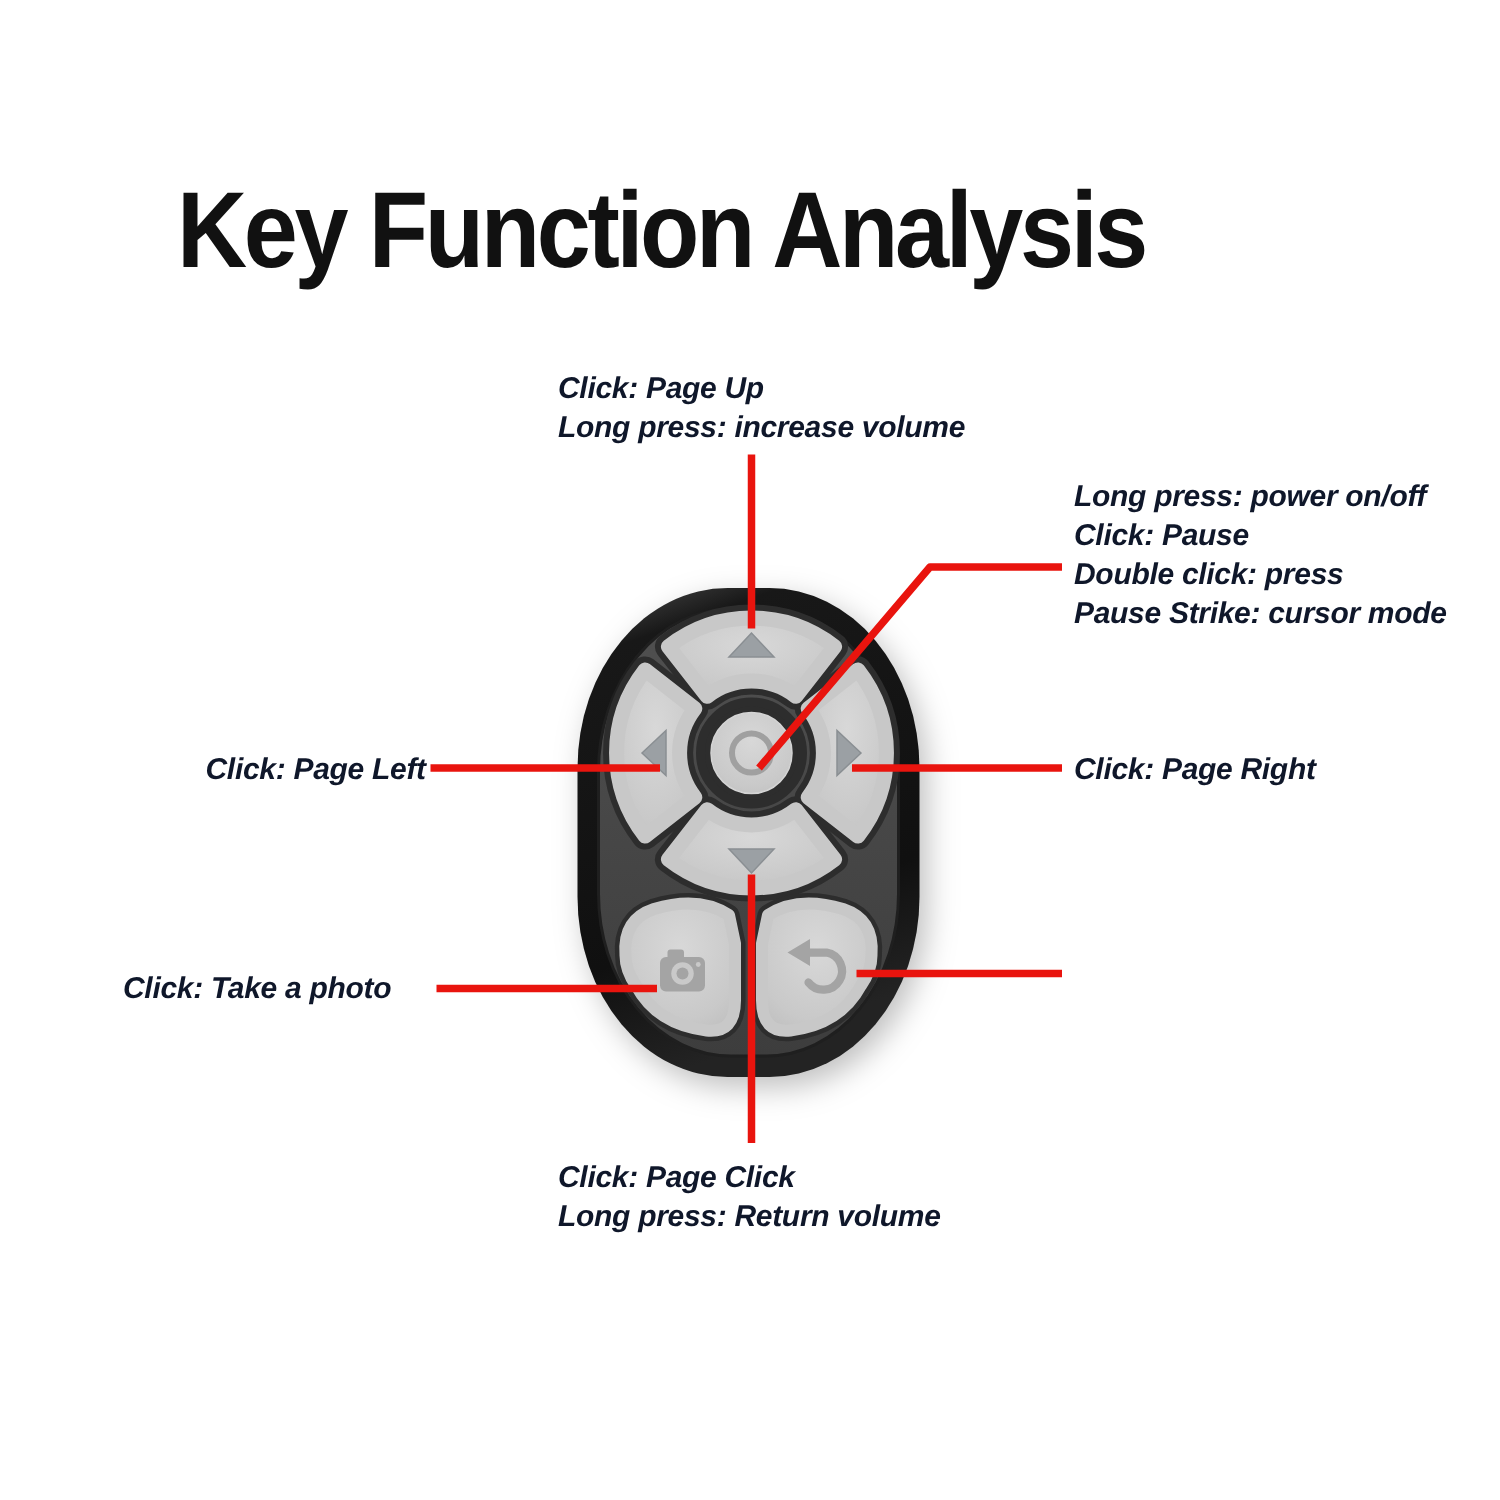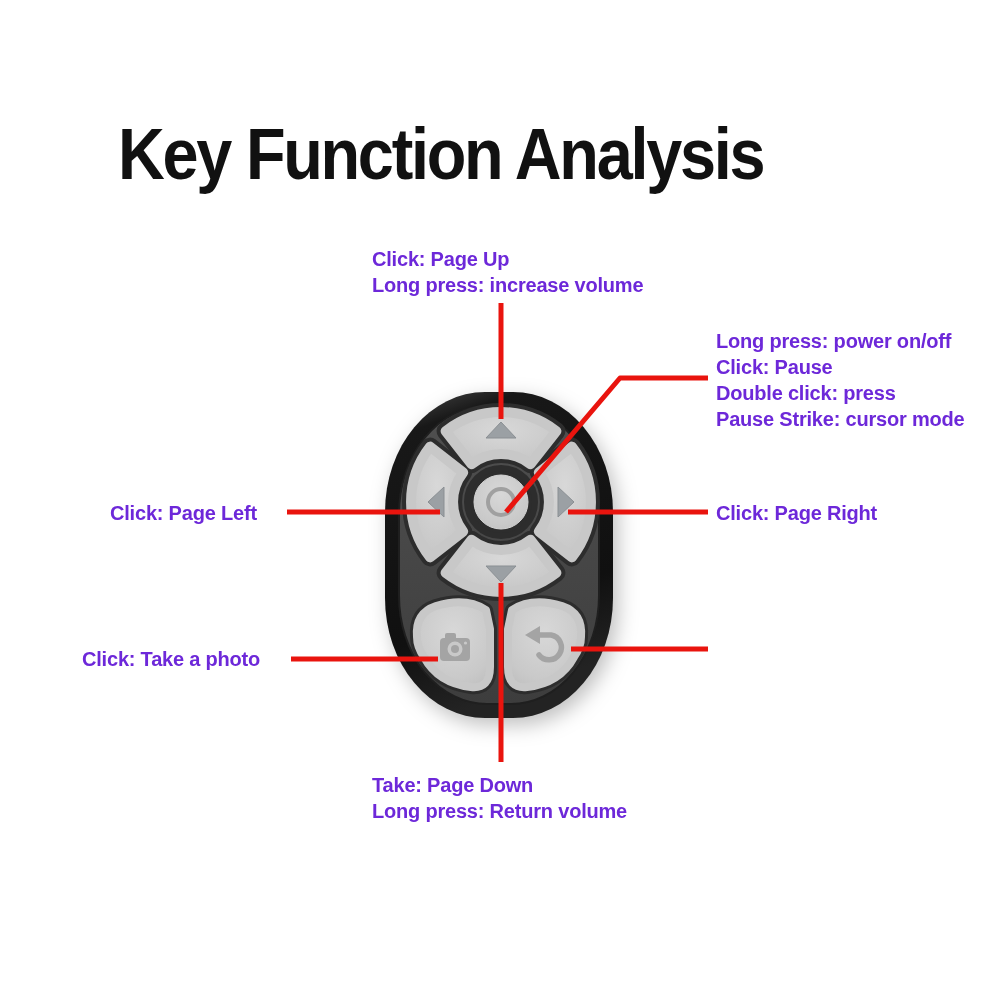--- a/index.html
+++ b/index.html
@@ -20,27 +20,28 @@
     color: #111111;
     letter-spacing: -2.5px;
     white-space: nowrap;
     transform: scaleX(0.9);
     transform-origin: left top;
     line-height: 1;
   }
 
   .annotation {
     position: absolute;
-    color: #6d28d9;
+    color: #0f172a;
     font-size: 20px;
     font-weight: 700;
     line-height: 26px;
     letter-spacing: -0.2px;
     white-space: nowrap;
     z-index: 3;
+    font-style: italic;
   }
   .annotation span { display: block; }
 
   .device-svg {
     position: absolute;
     left: 358px; top: 389px;
     width: 234px; height: 332px;
     z-index: 1;
     filter: drop-shadow(5px 7px 10px rgba(0,0,0,0.25));
   }
@@ -148,38 +149,38 @@
       <line x1="547" y1="649" x2="684" y2="649"></line>
       <line x1="477" y1="583" x2="477" y2="762"></line>
     </g>
   </svg>
 
   <div class="annotation" style="left:348px; top:246px;">
     <span>Click: Page Up</span>
     <span>Long press: increase volume</span>
   </div>
 
-  <div class="annotation" style="left:692px; top:328px;">
+  <div class="annotation" style="left:692px; top:318px;">
     <span>Long press: power on/off</span>
     <span>Click: Pause</span>
     <span>Double click: press</span>
     <span>Pause Strike: cursor mode</span>
   </div>
 
-  <div class="annotation" style="left:86px; top:500px;">
+  <div class="annotation" style="left:113px; top:500px;">
     <span>Click: Page Left</span>
   </div>
 
   <div class="annotation" style="left:692px; top:500px;">
     <span>Click: Page Right</span>
   </div>
 
   <div class="annotation" style="left:58px; top:646px;text-align:center;">
     <span>Click: Take a photo</span>
   </div>
 
 
   <div class="annotation" style="left:348px; top:772px;">
-    <span>Take: Page Down</span>
+    <span>Click: Page Click</span>
     <span>Long press: Return volume</span>
   </div>
 
 </div>
 
 </body></html>

